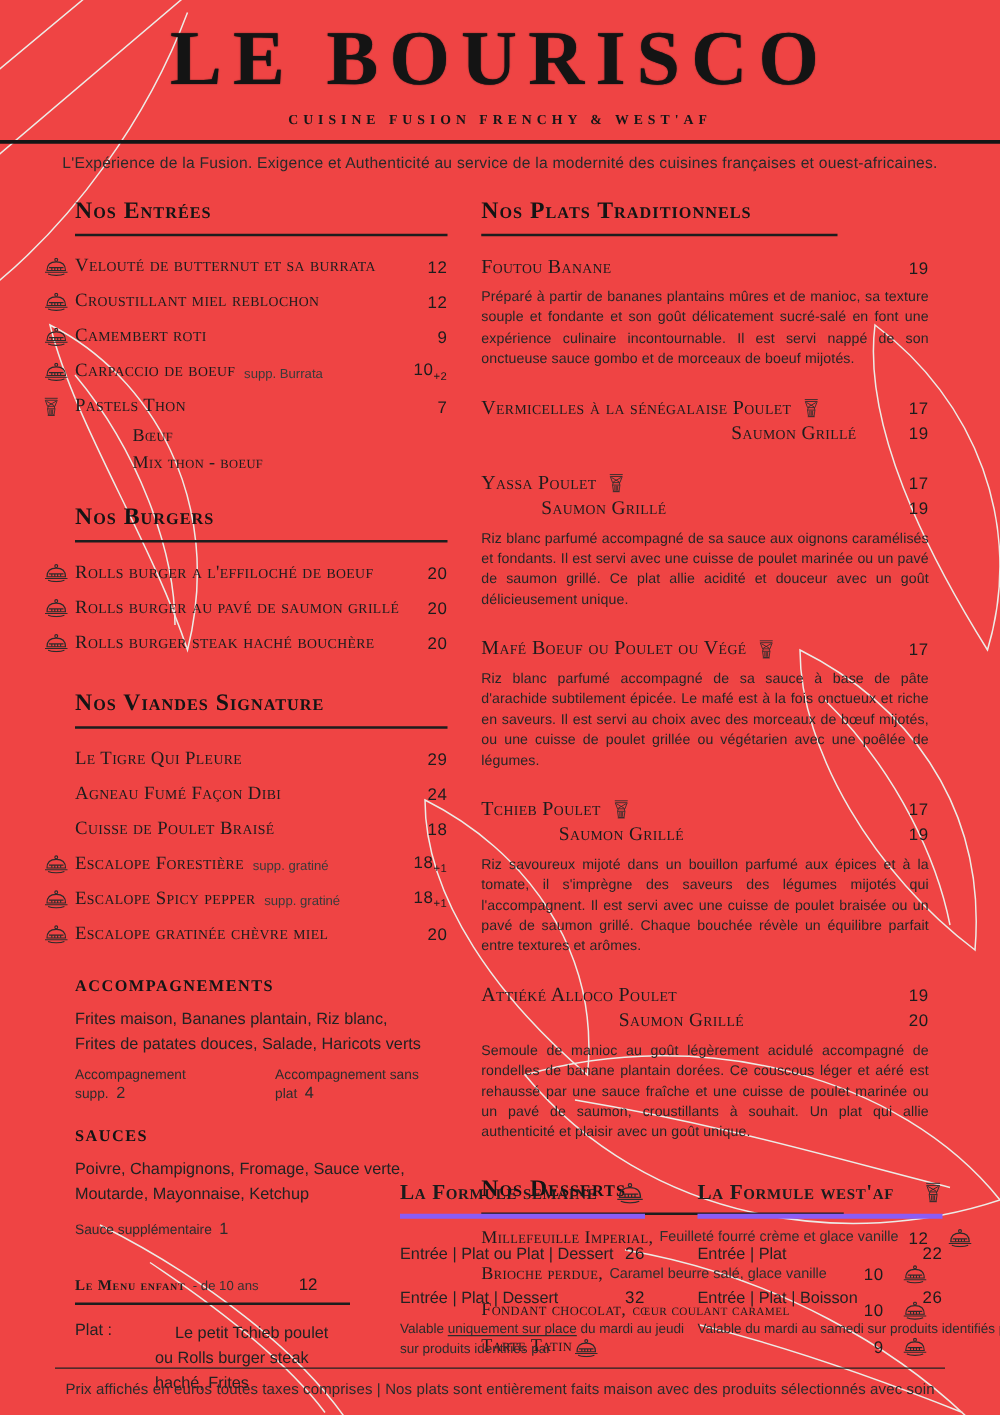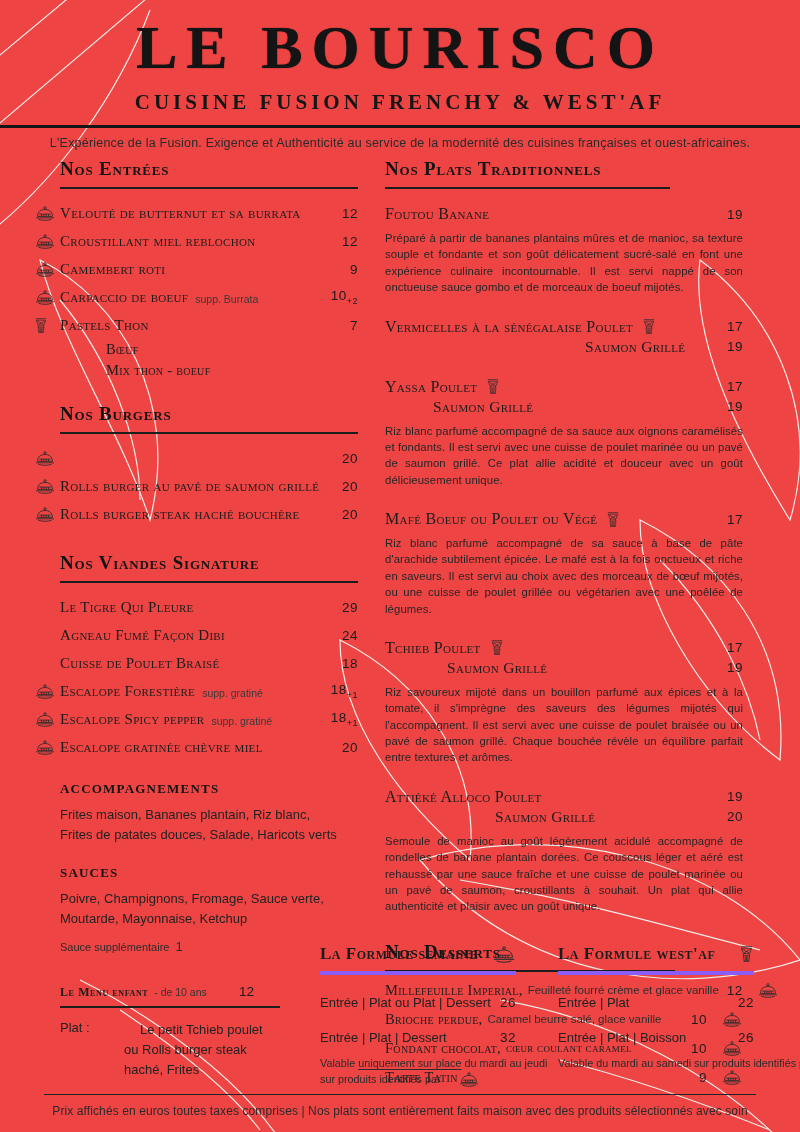--- a/index.html
+++ b/index.html
@@ -6,21 +6,21 @@
   .page{position:relative;width:800px;height:1132px;margin:0 auto;background:#ef4444;overflow:hidden;color:#1c1c1c;}
   .watermark{position:absolute;inset:0;pointer-events:none;}
 
   
   .sc{font-family:"Liberation Serif",serif;font-variant:small-caps;}
   .hand{font-family:"Liberation Sans",sans-serif;}
 
   
   .hdr{position:relative;text-align:center;}
   .hdr-title{font-family:"Liberation Serif",serif;font-weight:700;font-size:62px;letter-spacing:9px;padding-top:16px;line-height:1;color:#141414;text-shadow:0 0 1px #141414;}
-  .hdr-sub{font-family:"Liberation Serif",serif;font-weight:700;font-size:21px;letter-spacing:4px;margin-top:12px;color:#161616;}
+  .hdr-sub{font-family:"Liberation Serif",serif;font-weight:700;font-size:11px;letter-spacing:4px;margin-top:12px;color:#161616;}
   .hdr-rule{height:3px;background:#151515;margin-top:10px;}
   .hdr-tag{font-size:12.5px;margin-top:8px;color:#2a2a2a;letter-spacing:.2px;}
 
   
   .col-left{position:absolute;left:34px;top:158px;width:324px;}
   .col-right{position:absolute;left:385px;top:158px;width:358px;}
 
   .sec-title{font-family:"Liberation Serif",serif;font-variant:small-caps;font-weight:700;font-size:19px;letter-spacing:.8px;border-bottom:2px solid #1d1d1d;padding-bottom:7px;color:#141414;}
   .col-left .sec-title{margin-left:26px;}
 
@@ -223,20 +223,21 @@
     <div class="sec-title sc" style="margin-top:24px">Nos Burgers</div>
     <div class="rows">
       <div class="row">
         <span class="cell-ic">
             <span class="icon">
               <svg width="22" height="15">
                 <use href="#ic-cloche"></use>
               </svg>
             </span>
           </span>
+        <span class="nm sc">Rolls burger a l'effiloché de boeuf</span>
         <span class="sp"></span>
           <span class="pr hand">20</span>
       </div>
       <div class="row">
         <span class="cell-ic">
             <span class="icon">
               <svg width="22" height="15">
                 <use href="#ic-cloche"></use>
               </svg>
             </span>
@@ -316,20 +317,24 @@
         <span class="nm sc">Escalope gratinée chèvre miel</span>
         <span class="sp"></span>
           <span class="pr hand">20</span>
       </div>
     </div>
 
     <div class="mini-title">ACCOMPAGNEMENTS</div>
     <div class="freelist hand">
       <div>Frites maison, Bananes plantain, Riz blanc,</div>
       <div>Frites de patates douces, Salade, Haricots verts</div>
+    </div>
+    <div class="suprow hand">
+      <span><span>Accompagnement supp.</span><b>2</b></span>
+      <span><span>Accompagnement sans plat</span><b>4</b></span>
     </div>
 
     <div class="mini-title" style="margin-top:20px">SAUCES</div>
     <div class="freelist hand">
       <div>Poivre, Champignons, Fromage, Sauce verte,</div>
       <div>Moutarde, Mayonnaise, Ketchup</div>
     </div>
     <div class="suprow hand">
       <span><span>Sauce supplémentaire</span><b>1</b></span>
     </div>

